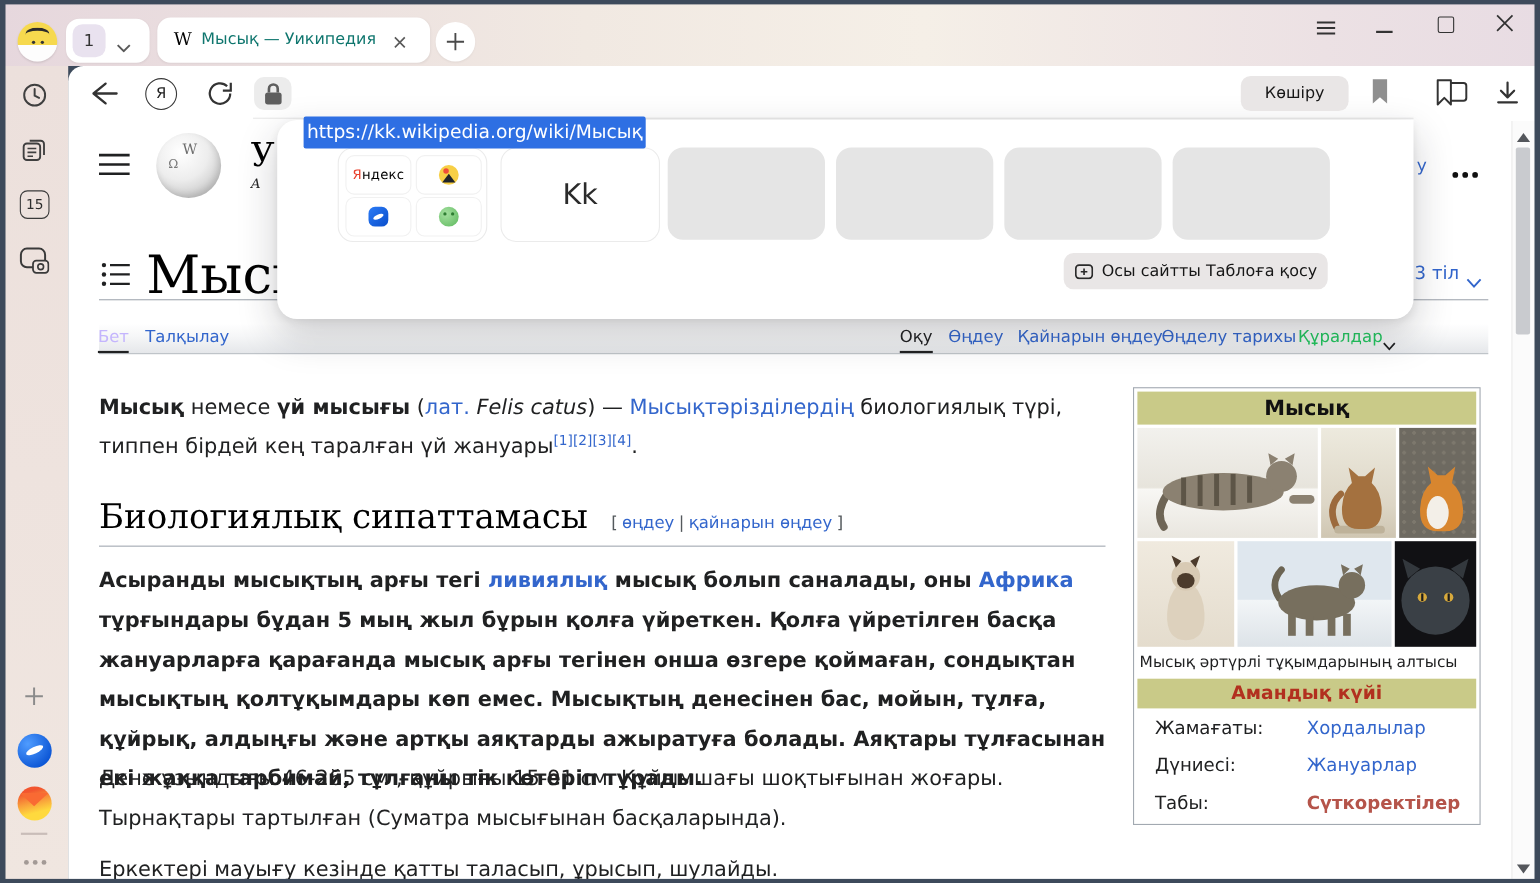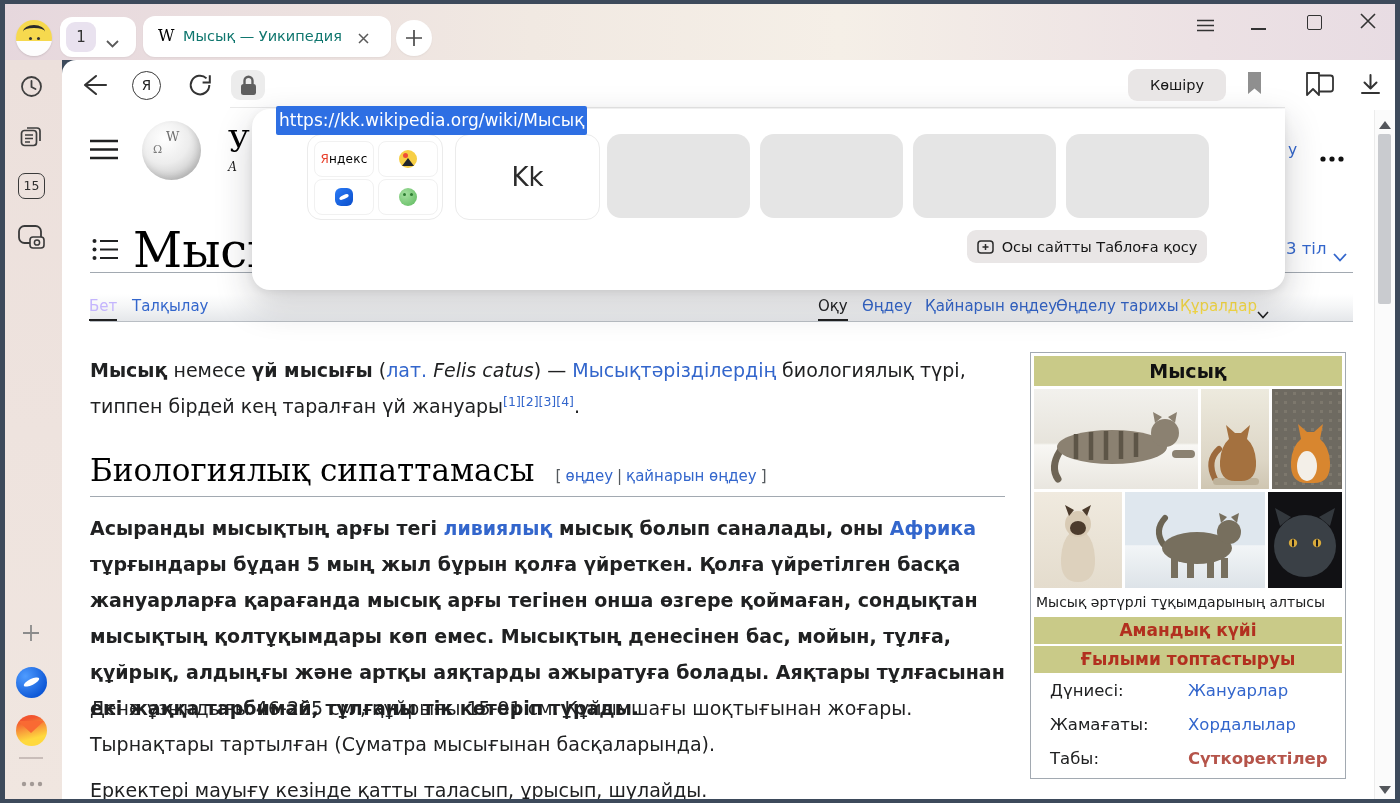--- a/index.html
+++ b/index.html
@@ -298,21 +298,21 @@
 <div class="abs tabsband" style="left:90px;top:294px;width:1263px;height:27px;z-index:1;"></div>
 <span class="t" style="left:89px;top:297px;font-size:15px;color:#c4b5fd;z-index:2;">Бет</span>
 <div class="abs activebar" style="left:89px;top:318.5px;width:28px;z-index:2;"></div>
 <span class="t wl" style="left:132px;top:297px;font-size:15px;z-index:2;">Талқылау</span>
 
 <span class="t" style="left:818px;top:297px;font-size:15px;color:#202122;z-index:2;">Оқу</span>
 <div class="abs activebar" style="left:818px;top:318.5px;width:30px;z-index:2;"></div>
 <span class="t wl" style="left:862px;top:297px;font-size:15px;z-index:2;">Өңдеу</span>
 <span class="t wl" style="left:925px;top:297px;font-size:15px;z-index:2;">Қайнарын өңдеу</span>
 <span class="t wl" style="left:1056px;top:297px;font-size:15px;z-index:2;">Өңделу тарихы</span>
-<span class="t" style="left:1180px;top:297px;font-size:15px;color:#fde047;z-index:2;">Құралдар</span>
+<span class="t" style="left:1180px;top:297px;font-size:15px;color:#22c55e;z-index:2;">Құралдар</span>
 <span class="abs" style="left:1257px;top:304px;z-index:2;">
   <svg width="12" height="8">
       <polyline points="1,1 6,6.5 11,1" fill="none" stroke="#202122" stroke-width="1.6"></polyline>
     </svg>
 </span>
 
 <div class="lead" style="left:90px;top:352px;z-index:1;">
   <b>Мысық</b><span> немесе </span><b>үй мысығы</b><span> (</span><span class="wl">лат.</span><span> </span><i>Felis catus</i><span>) — </span><span class="wl">Мысықтәрізділердің</span><span> биологиялық түрі, типпен бірдей кең таралған үй жануары</span><sup class="ref">[1]</sup><sup class="ref">[2]</sup><sup class="ref">[3]</sup><sup class="ref">[4]</sup><span>.</span>
 </div>
 
@@ -384,28 +384,27 @@
           <circle cx="25" cy="51" r="4.2" fill="#d7a93c"></circle>
             <circle cx="49" cy="51" r="4.2" fill="#d7a93c"></circle>
           <rect x="24" y="47.5" width="2" height="7" fill="#1c1c1c"></rect>
             <rect x="48" y="47.5" width="2" height="7" fill="#1c1c1c"></rect>
           </svg>
       </div>
     </div>
   </div>
   <div class="ibx-caption">Мысық әртүрлі тұқымдарының алтысы</div>
   <div class="ibx-bar ibx-head">Амандық күйі</div>
-  <div class="ibx-bar ibx-head">Ғылыми топтастыруы</div>
+  <div class="ibx-row">
+    <span class="lbl">Жамағаты:</span>
+    <span class="wl">Хордалылар</span>
+  </div>
   <div class="ibx-row">
     <span class="lbl">Дүниесі:</span>
     <span class="wl">Жануарлар</span>
-  </div>
-  <div class="ibx-row">
-    <span class="lbl">Жамағаты:</span>
-    <span class="wl">Хордалылар</span>
   </div>
   <div class="ibx-row">
     <span class="lbl">Табы:</span>
     <span style="color:#b5544a;font-weight:bold;">Сүткоректілер</span>
   </div>
 </div>
 
 <div class="abs sbtrack" style="left:1374px;top:110px;width:21px;height:689px;z-index:3;"></div>
 <div class="abs tri-up" style="left:1379px;top:121px;z-index:3;"></div>
 <div class="abs sbthumb" style="left:1378px;top:134px;width:13px;height:170px;z-index:3;"></div>

